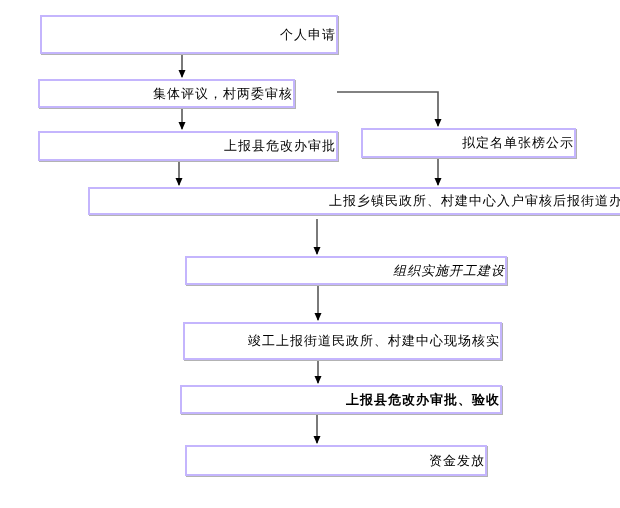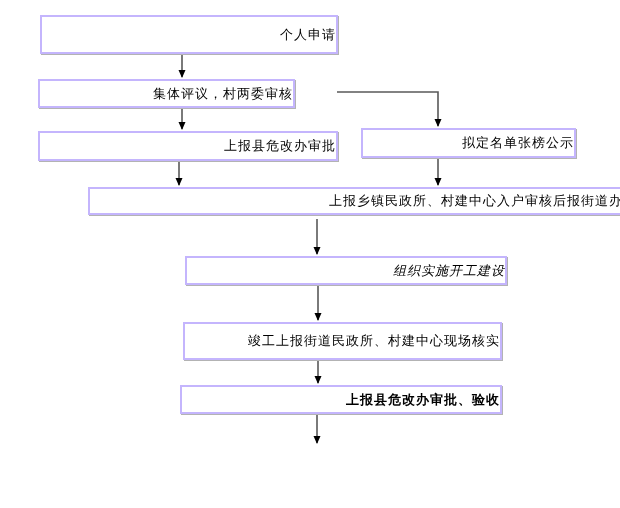--- a/index.html
+++ b/index.html
@@ -94,14 +94,17 @@
   </div>
 
   <div class="node n7">
     <span>竣工上报街道民政所、村建中心现场核实</span>
   </div>
 
   <div class="node n8">
     <span>上报县危改办审批、验收</span>
   </div>
 
+  <div class="node n9">
+    <span>资金发放</span>
+  </div>
 
 </div>
 
 </body></html>

